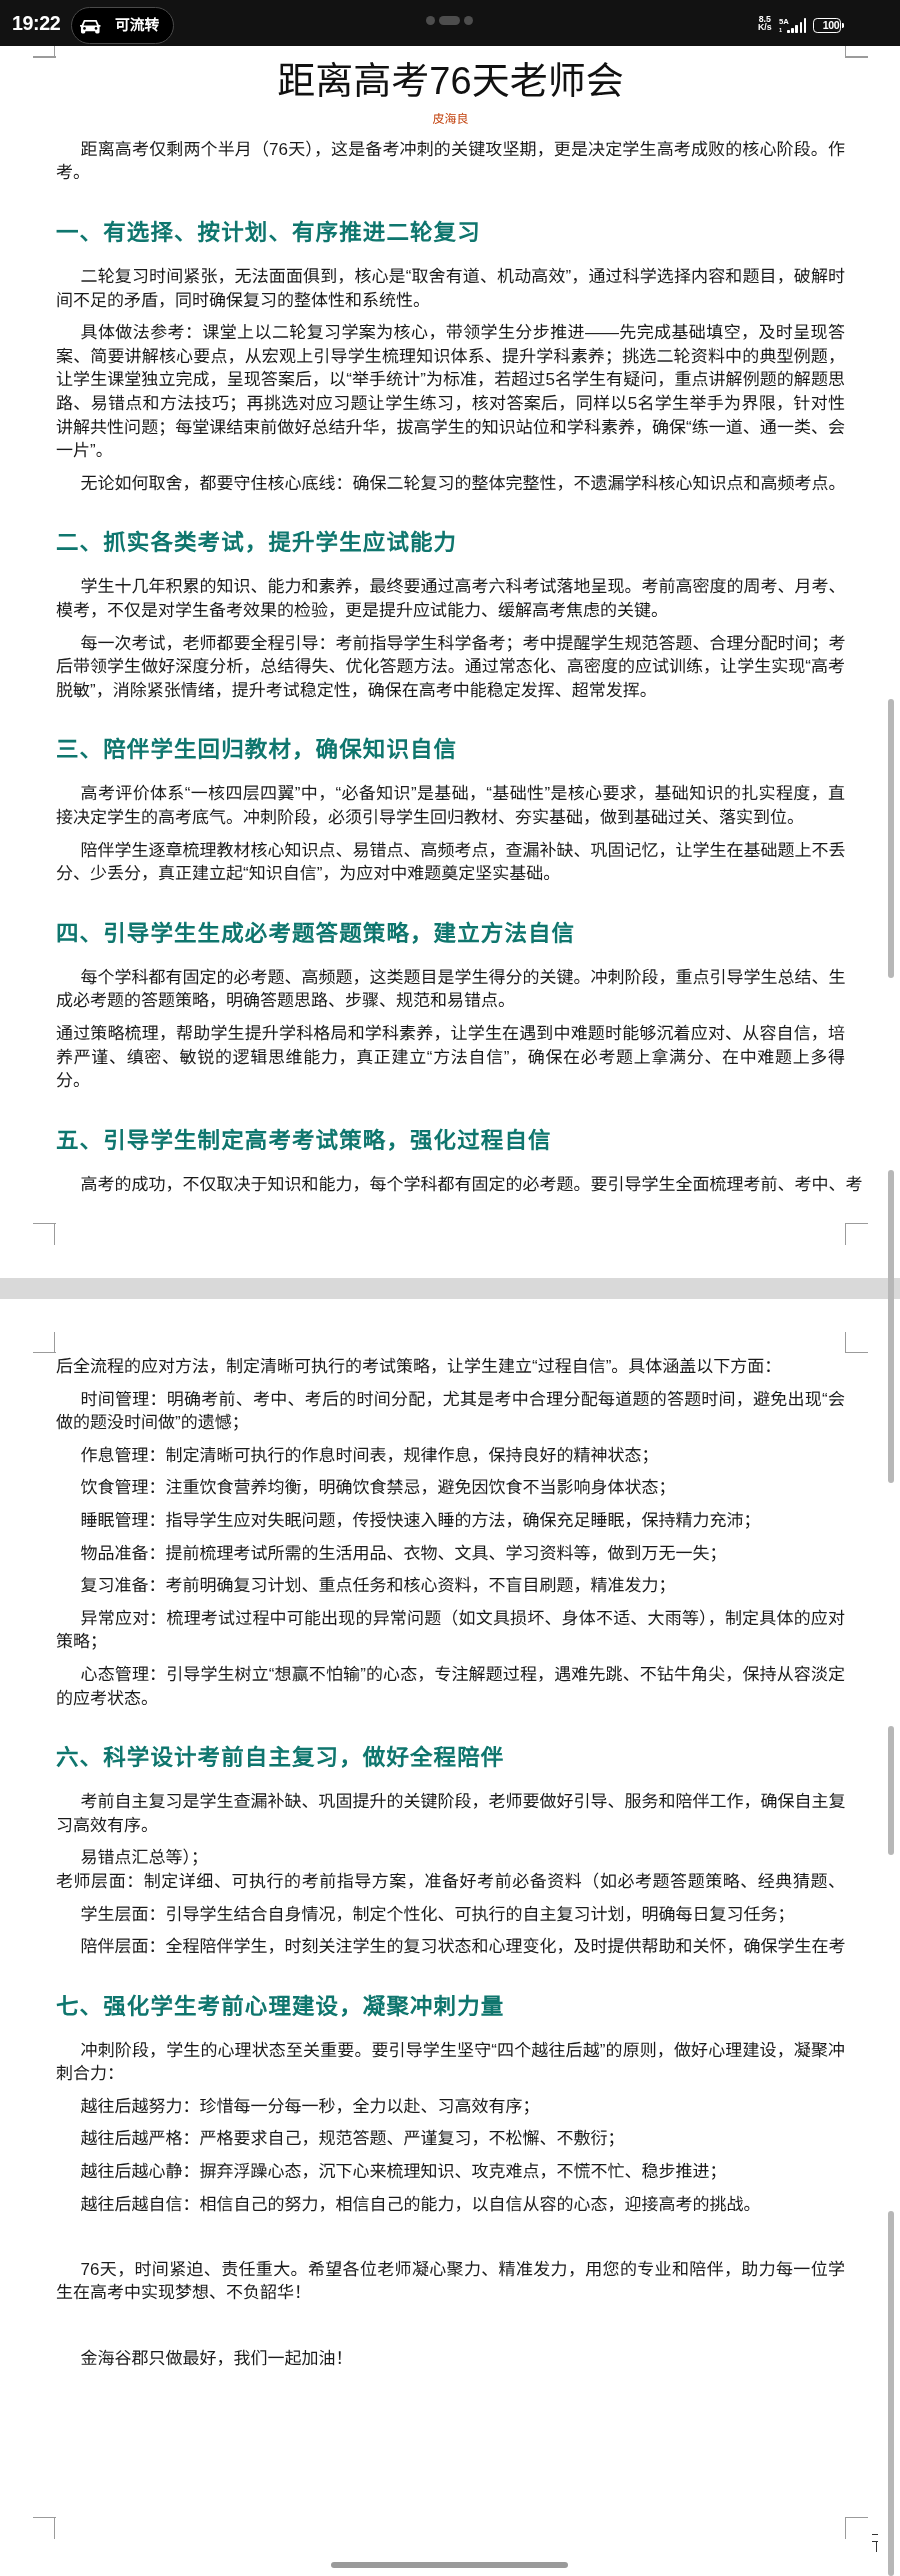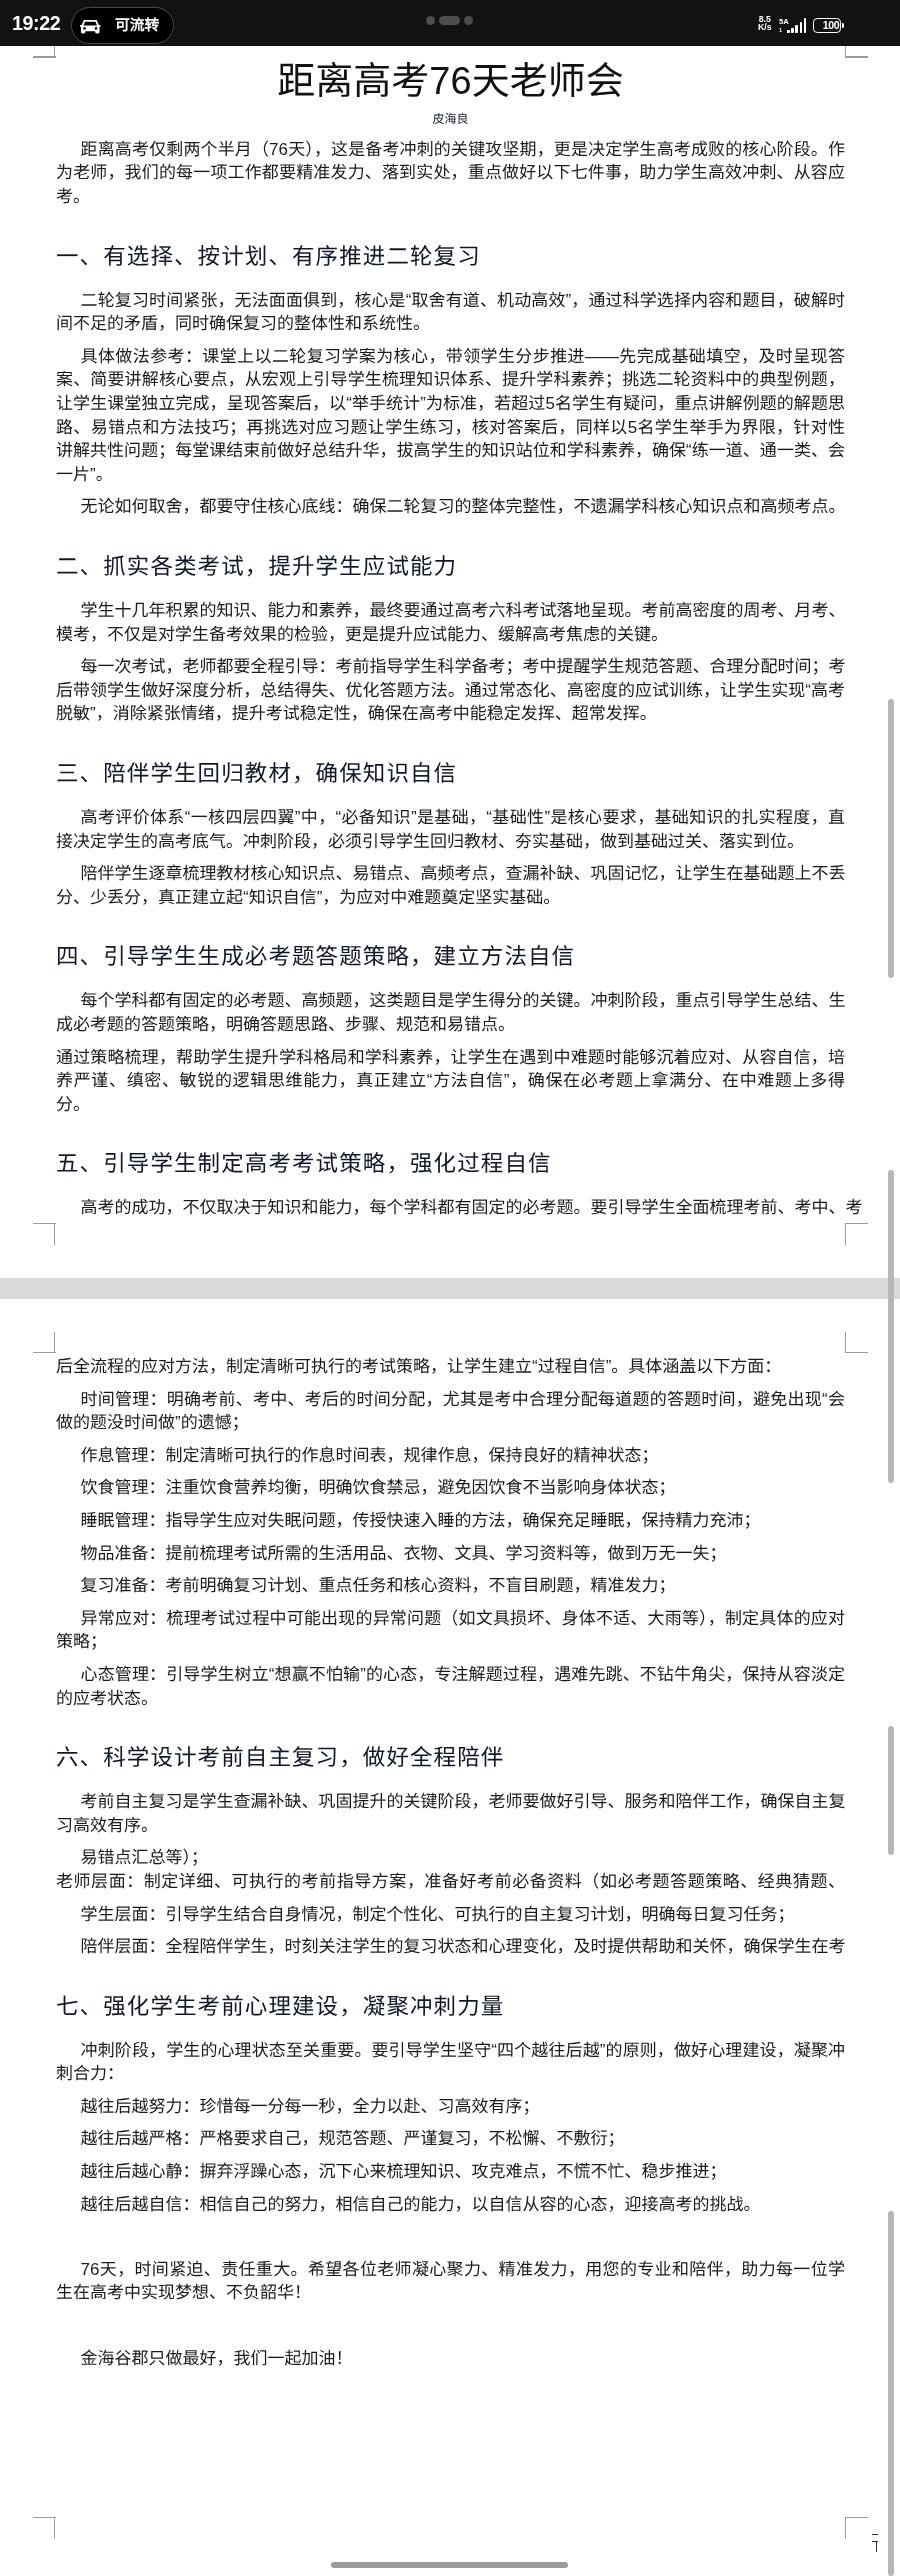--- a/index.html
+++ b/index.html
@@ -39,28 +39,28 @@
   
   .page { position: absolute; left: 0; width: 900px; background: var(--page-bg); }
   .page-1 { top: 36px; height: 1242px; }
   .page-2 { top: 1299px; height: 1464px; }
   .mark { position: absolute; background: var(--margin-mark); }
   .text-area { position: absolute; left: 56px; width: 789px; }
   .page-1 .text-area { top: 24px; }
   .page-2 .text-area { top: 56px; }
 
   .doc-title { font-size: 38px; line-height: 42px; height: 42px; text-align: center; white-space: nowrap; color: #111; }
-  .doc-author { margin-top: 9.1px; font-size: 12px; line-height: 17px; height: 17px; text-align: center; color: #0f172a; font-family: Liberation Serif, serif; }
+  .doc-author { margin-top: 9.1px; font-size: 12px; line-height: 17px; height: 17px; text-align: center; color: #c2410c; font-family: Liberation Serif, serif; }
   .blocks-first { margin-top: 9.8px; }
 
   .p { margin: 0 0 9px 0; }
   .line { height: 23.6px; line-height: 23.6px; font-size: 17px; white-space: nowrap; }
   .line.justify { text-align: justify; text-align-last: justify; }
   .p.indent .line:first-child { padding-left: 24.6px; }
-  .h { margin: 32px 0 17px 0; height: 31px; line-height: 31px; font-size: 22.5px; font-weight: normal; letter-spacing: 1.1px; white-space: nowrap; color: #0f172a; }
+  .h { margin: 32px 0 17px 0; height: 31px; line-height: 31px; font-size: 22.5px; font-weight: bold; letter-spacing: 1.1px; white-space: nowrap; color: #0f766e; }
 
   
   .scroll-thumb { position: absolute; left: 888px; width: 6.3px; border-radius: 3.5px; background: var(--scrollbar); z-index: 8; }
   .home-indicator { position: absolute; left: 331px; top: 2562px; width: 237px; height: 6.3px; border-radius: 3.5px; background: var(--home-indicator); z-index: 9; }
   .edge-mark { position: absolute; background: #333; z-index: 7; }
 </style>
 </head>
 <body>
 
 <div class="status-bar">
@@ -106,21 +106,20 @@
   <div class="mark" style="left:33px;top:20.4px;width:22.5px;height:1.4px;"></div>
   <div class="mark" style="left:845px;top:0;width:1.4px;height:21px;"></div>
   <div class="mark" style="left:845px;top:20.4px;width:22.5px;height:1.4px;"></div>
 
   <div class="text-area">
     <div class="doc-title">距离高考76天老师会</div>
     <div class="doc-author">皮海良</div>
     <div class="blocks-first">
         <div class="p indent">
           <div class="line justify">距离高考仅剩两个半月（76天），这是备考冲刺的关键攻坚期，更是决定学生高考成败的核心阶段。作</div>
-          <div class="line justify">为老师，我们的每一项工作都要精准发力、落到实处，重点做好以下七件事，助力学生高效冲刺、从容应</div>
           <div class="line">考。</div>
         </div>
         <h2 class="h">一、有选择、按计划、有序推进二轮复习</h2>
         <div class="p indent">
           <div class="line justify">二轮复习时间紧张，无法面面俱到，核心是“取舍有道、机动高效”，通过科学选择内容和题目，破解时</div>
           <div class="line">间不足的矛盾，同时确保复习的整体性和系统性。</div>
         </div>
         <div class="p indent">
           <div class="line justify">具体做法参考：课堂上以二轮复习学案为核心，带领学生分步推进——先完成基础填空，及时呈现答</div>
           <div class="line justify">案、简要讲解核心要点，从宏观上引导学生梳理知识体系、提升学科素养；挑选二轮资料中的典型例题，</div>

